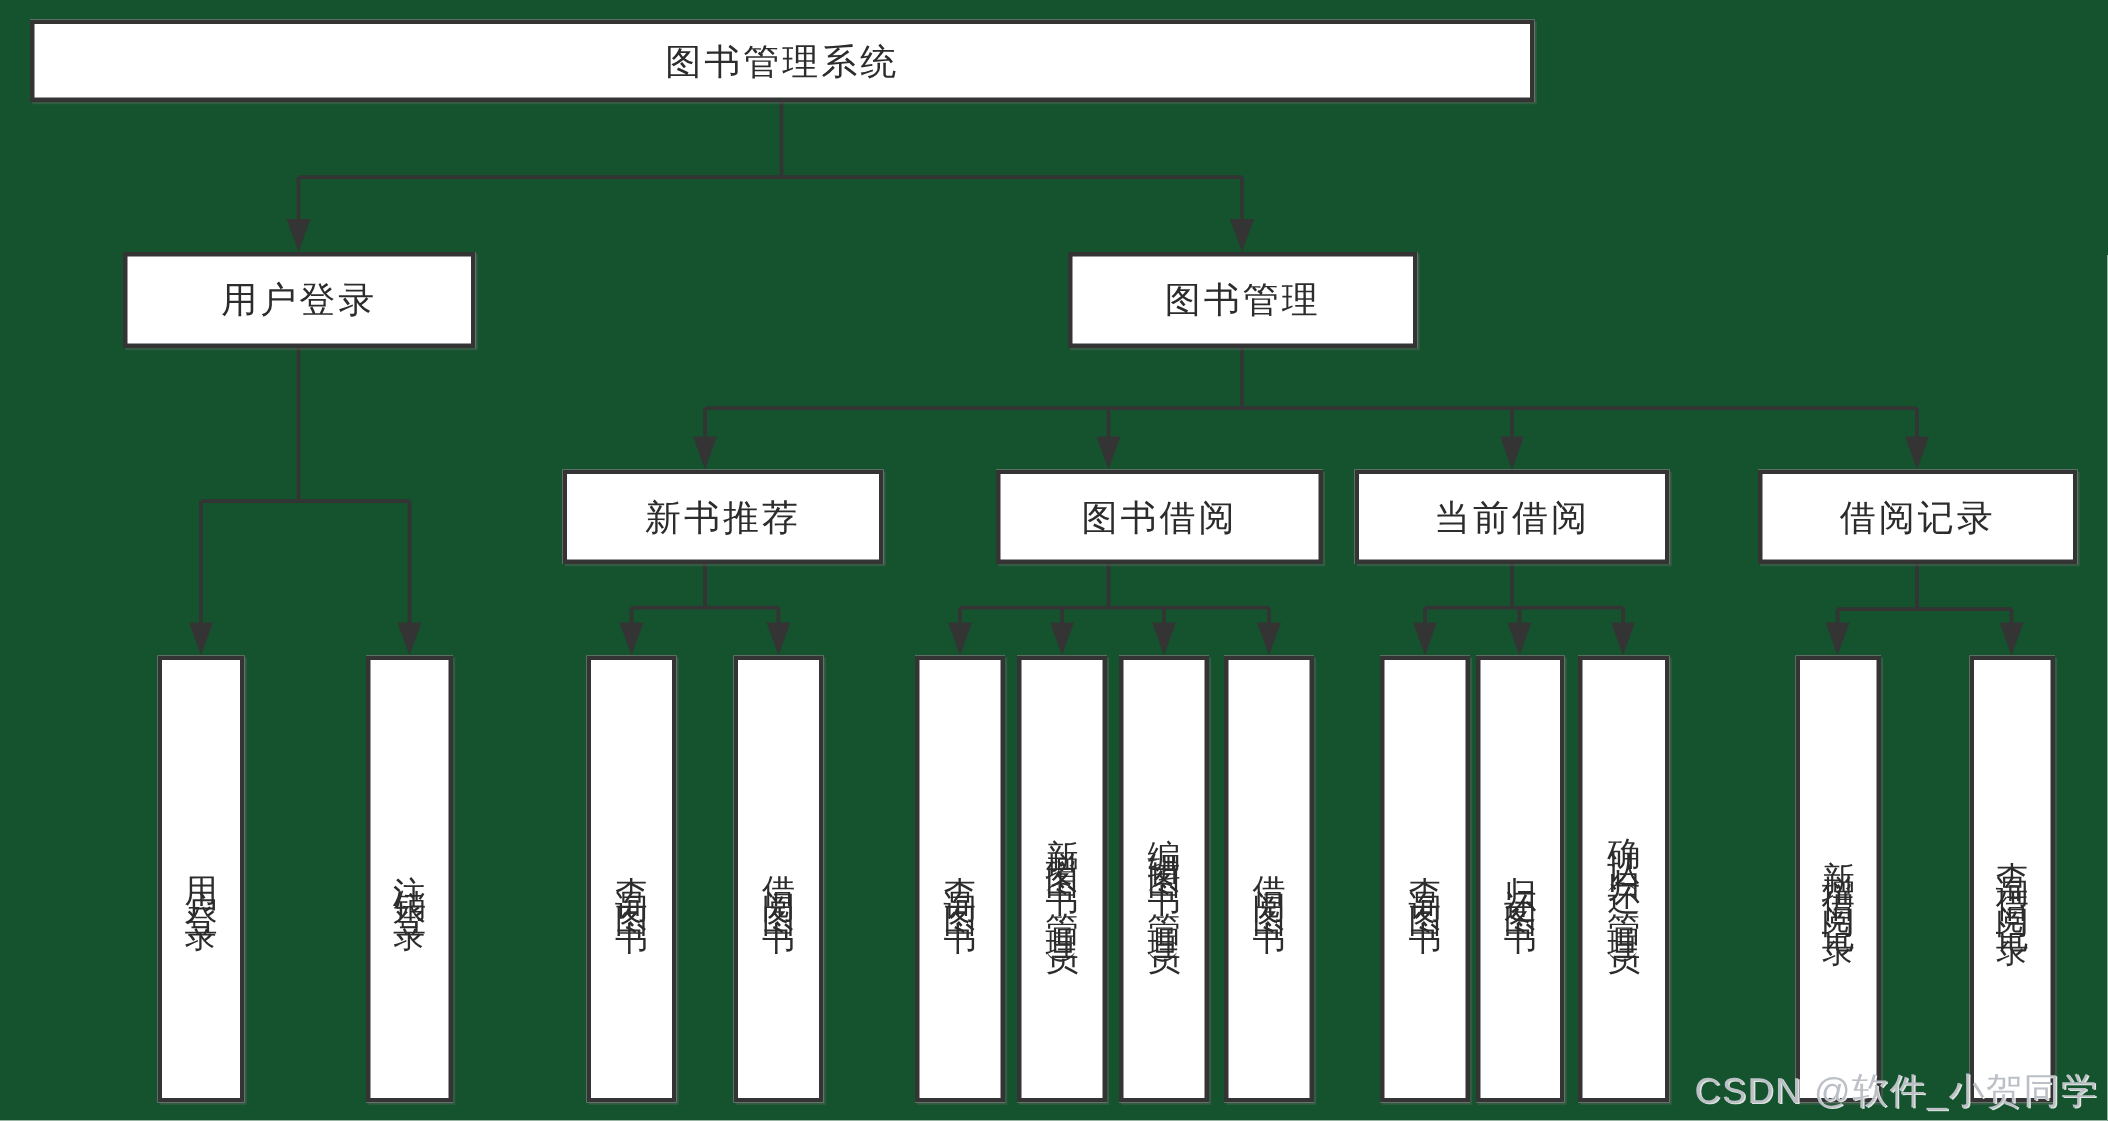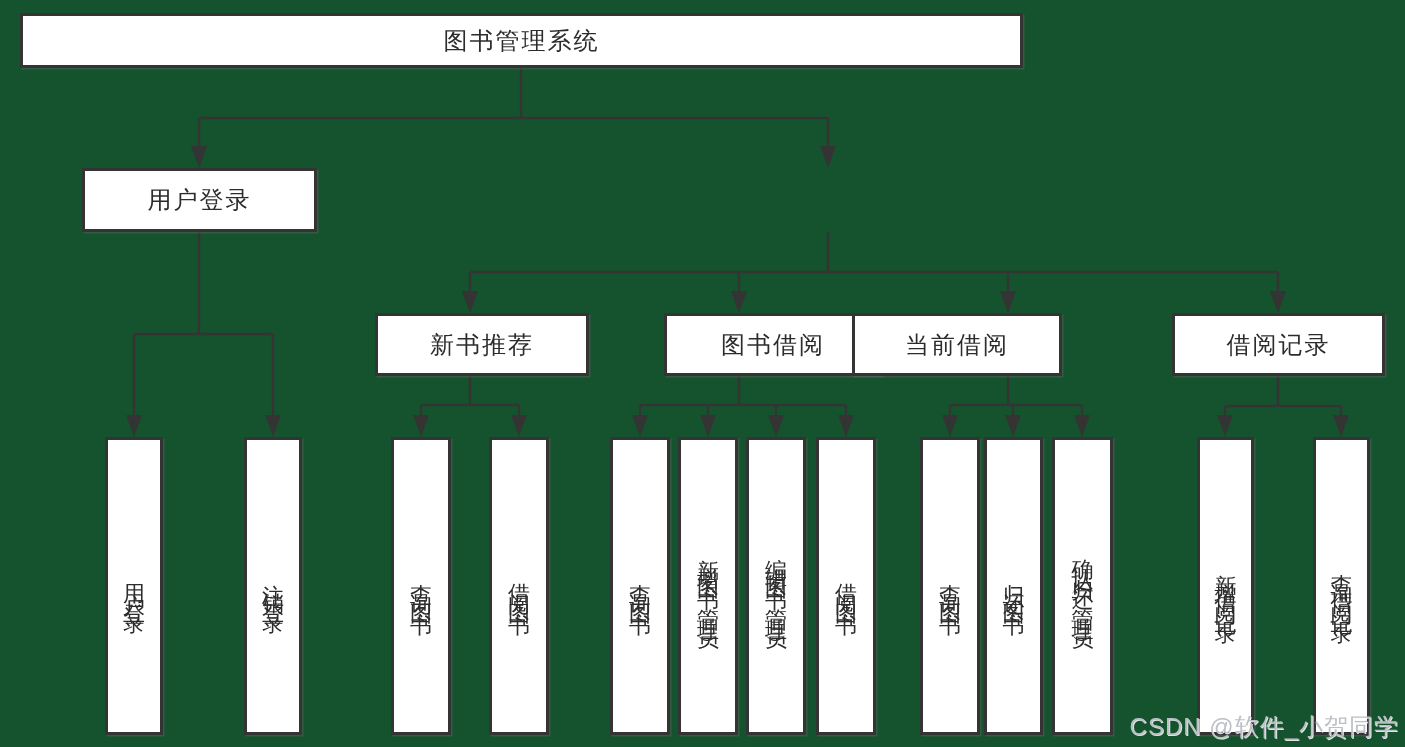--- a/index.html
+++ b/index.html
@@ -21,21 +21,21 @@
     z-index:2;
     box-shadow:1.5px 1.5px 0 rgba(110,110,110,0.35);
   }
   .hnode{font-size:24px;letter-spacing:2px;color:#2c2c2c;}
   .root{left:20px;top:13px;width:1003px;height:55px;}
   .l2a{left:82px;top:168px;width:235px;height:64px;}
   .l2b{left:712px;top:168px;width:233px;height:64px;}
   .l3{top:313px;height:63px;}
   .l3a{left:363px;width:214px;margin-left:12px;}
   .l3b{left:664px;width:218px;}
-  .l3c{left:852px;width:210px;}
+  .l3c{left:903px;width:210px;}
   .l3d{left:1172px;width:213px;}
   .leaf{
     top:437px;height:298px;
     writing-mode:vertical-lr;
     text-orientation:mixed;
     font-size:22px;
     letter-spacing:10px;
     line-height:1.0;
     display:flex;align-items:center;justify-content:center;
   }
@@ -103,20 +103,21 @@
       <polygon points="1005,415 1021,415 1013,437"></polygon>
       <polygon points="1074,415 1090,415 1082,437"></polygon>
       <polygon points="1217,415 1233,415 1225,437"></polygon>
       <polygon points="1333,415 1349,415 1341,437"></polygon>
     </g>
   </svg>
 
   <div class="box root hnode">图书管理系统</div>
 
   <div class="box l2a hnode">用户登录</div>
+  <div class="box l2b hnode">图书管理</div>
 
   <div class="box l3 l3a hnode">新书推荐</div>
   <div class="box l3 l3b hnode">图书借阅</div>
   <div class="box l3 l3c hnode">当前借阅</div>
   <div class="box l3 l3d hnode">借阅记录</div>
 
   <div class="box leaf lf1">用户登录</div>
   <div class="box leaf lf2">注销登录</div>
 
   <div class="box leaf lf3">查询图书</div>

